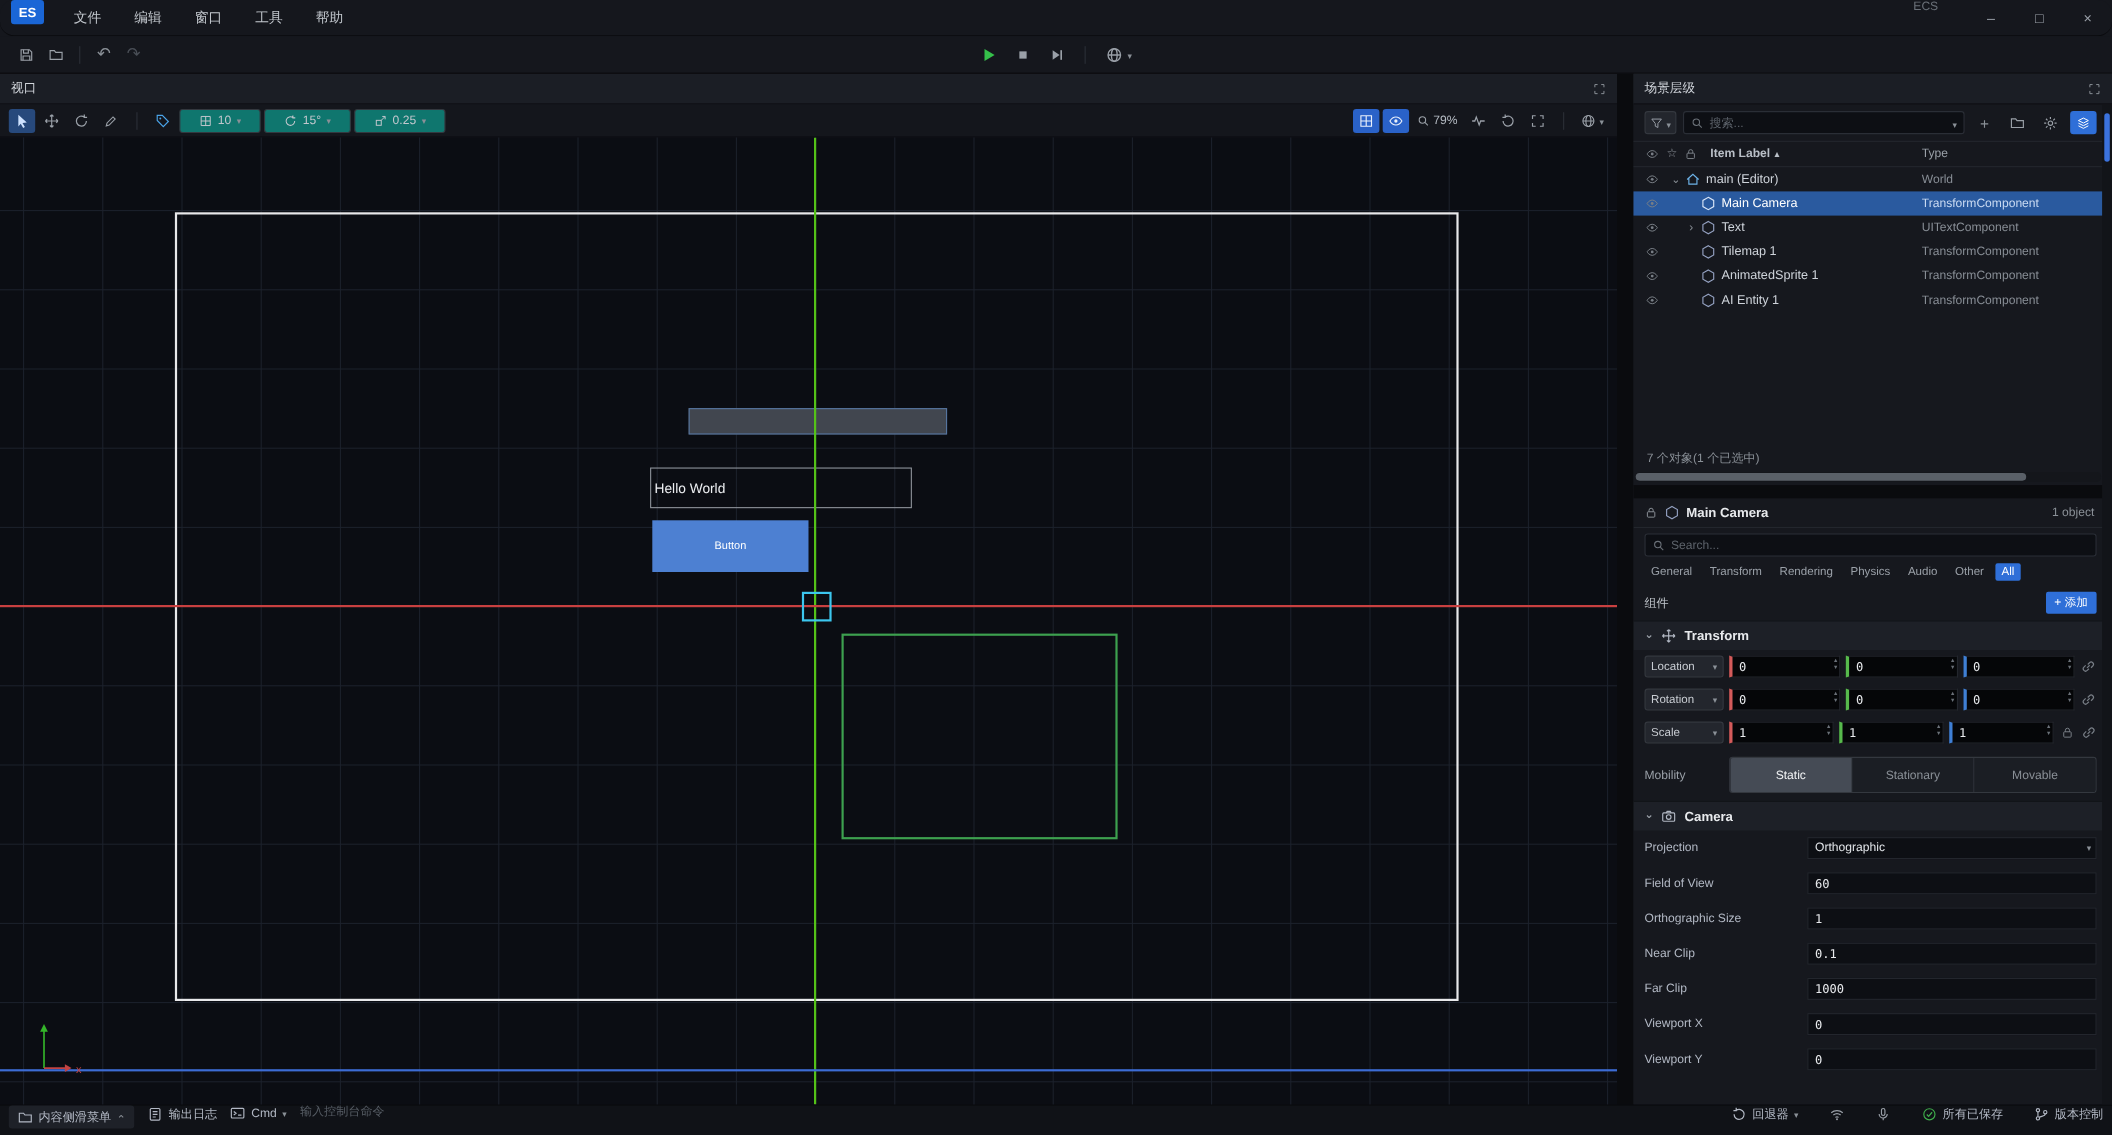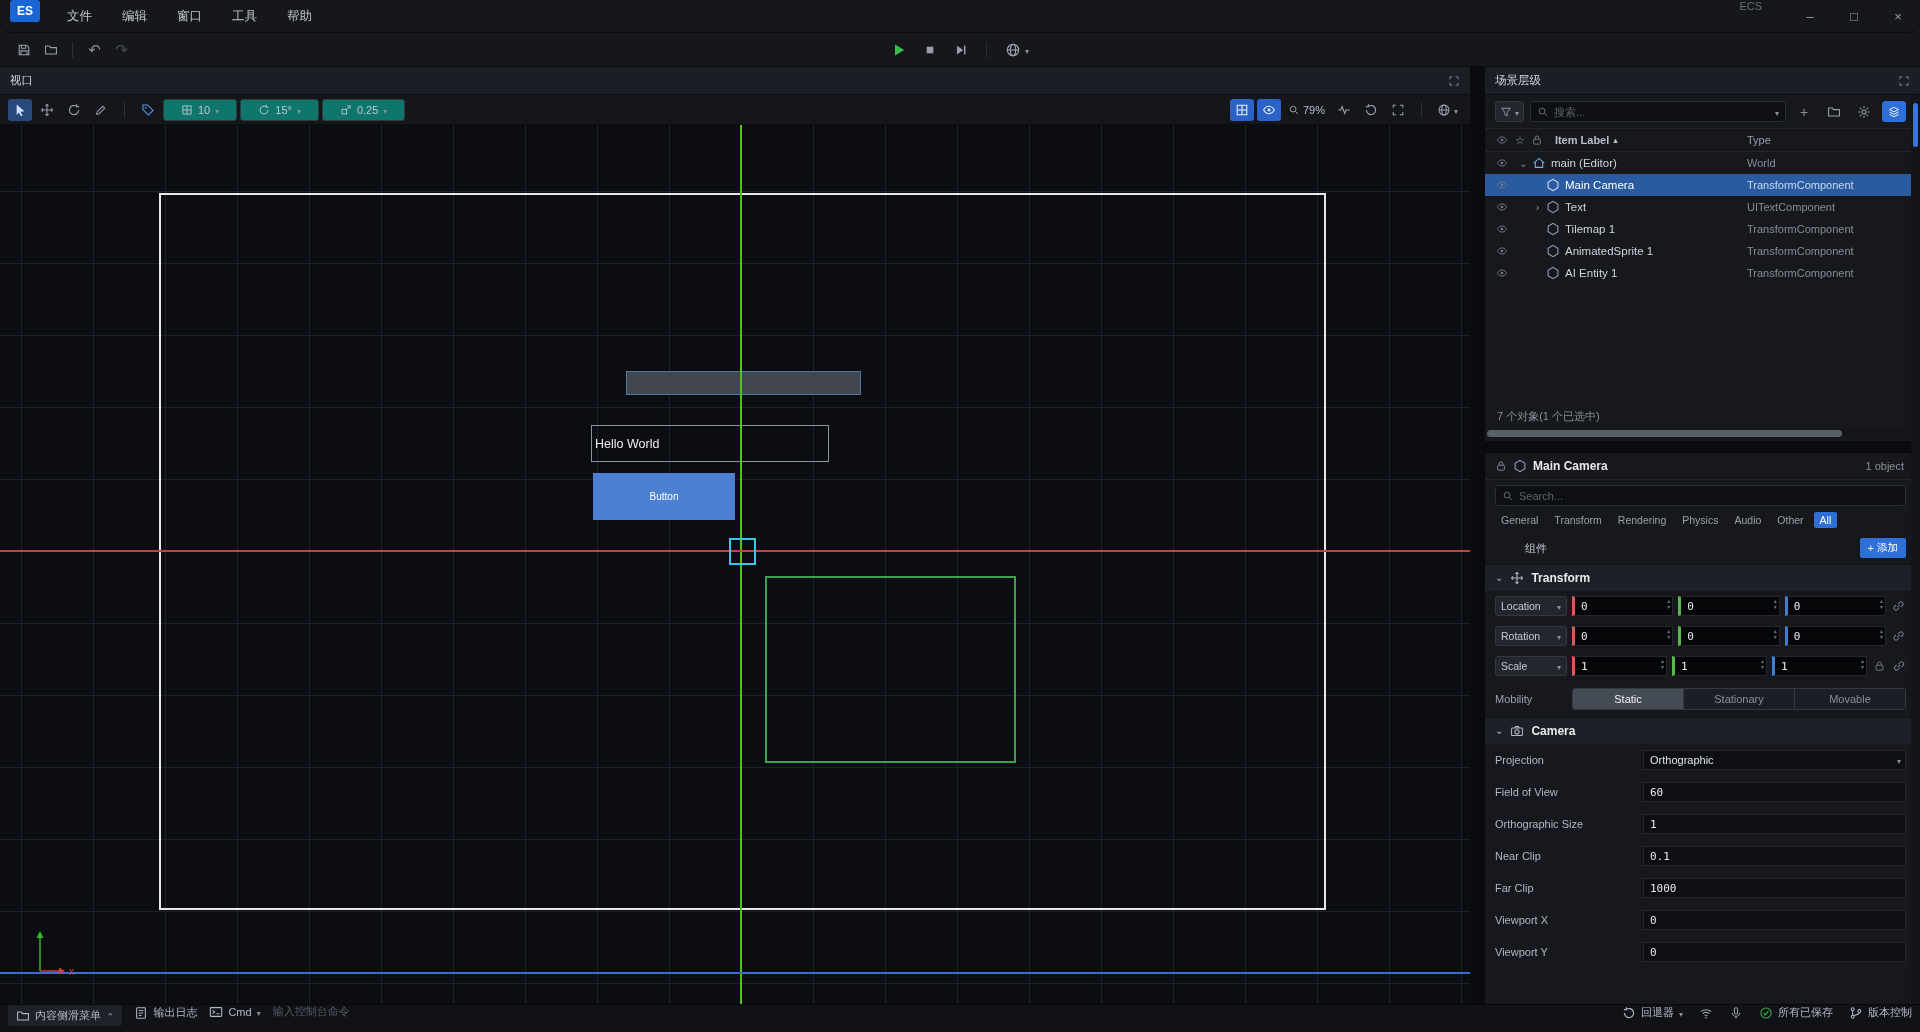--- a/index.html
+++ b/index.html
@@ -102,57 +102,57 @@
 
 .inspector{flex:1;display:flex;flex-direction:column;min-height:0;overflow:hidden;}
 .insp-header{display:flex;align-items:center;gap:6px;height:27px;padding:0 10px;border-bottom:1px solid #23262d;flex:none;}
 .insp-name{font-weight:bold;font-size:12px;color:#e8eaed;}
 .insp-count{margin-left:auto;color:#8a9097;font-size:11px;margin-right:6px;}
 .insp-search{margin:5px 14px 4px 10px;flex:none;}
 .insp-tabs{display:flex;align-items:center;gap:4px;padding:2px 8px 4px 10px;flex:none;}
 .itab{padding:2px 6px;font-size:10.5px;color:#9aa0a8;border-radius:2px;}
 .itab.active{background:#2f6fd8;color:#fff;}
 .comp-row{display:flex;align-items:center;justify-content:space-between;padding:6px 14px 6px 10px;flex:none;}
-.comp-label{font-size:11px;color:#c2c7cd;margin-left:30px;}
+.comp-label{font-size:11px;color:#c2c7cd;}
 .add-btn{background:#2f6fd8;color:#fff;font-size:10.5px;padding:3px 8px;border-radius:2px;display:flex;gap:3px;align-items:center;}
 .add-plus{font-size:11px;line-height:1;}
 .sec-header{display:flex;align-items:center;gap:7px;height:27px;padding:0 10px;background:#1d2027;border-top:1px solid #111318;color:#e8eaed;font-weight:bold;font-size:12px;flex:none;}
 .sec-header .glyph{color:#9aa0a8;}
 .sec-ic{color:#b2b8c4;}
 .tr-row{display:flex;align-items:center;gap:5px;padding:5px 14px 5px 10px;flex:none;}
 .tr-drop{width:72px;height:20px;flex:none;background:#23262d;border:1px solid #34383f;border-radius:3px;display:flex;align-items:center;justify-content:space-between;padding:0 5px;font-size:10.5px;color:#c8ccd2;}
 .nfield{flex:1;height:20px;background:#050608;border:1px solid #23262d;border-left:3px solid;display:flex;align-items:center;position:relative;min-width:0;}
 .nfield input{width:100%;background:transparent;border:none;outline:none;color:#e8eaed;font-family:"DejaVu Sans Mono",monospace;font-size:11px;padding:0 12px 0 6px;}
 .spin{position:absolute;right:2px;top:1px;display:flex;flex-direction:column;color:#6a7078;}
 .spin::before{content:"▴";font-size:6px;line-height:6px;}
 .spin::after{content:"▾";font-size:6px;line-height:6px;}
 .fx{border-left-color:#d45a5a;}
 .fy{border-left-color:#57b94c;}
 .fz{border-left-color:#3f7fd4;}
 .end-ic{width:15px;color:#787e86;flex:none;}
 .mob-row{display:flex;align-items:center;padding:7px 14px 7px 10px;gap:5px;flex:none;}
 .mob-label{width:72px;flex:none;font-size:11px;color:#9aa0a8;}
-.seg{flex:1;display:flex;border:1px solid #34383f;border-radius:3px;overflow:hidden;height:22px;}
+.seg{flex:1;display:flex;border:1px solid #34383f;border-radius:3px;overflow:hidden;height:33px;}
 .seg-item{flex:1;display:flex;align-items:center;justify-content:center;font-size:11px;color:#8a9097;background:#1b1e24;border-right:1px solid #34383f;}
 .seg-item:last-child{border-right:none;}
 .seg-item.active{background:#454b55;color:#f0f2f4;}
 .cam-row{display:flex;align-items:center;padding:6px 14px 6px 10px;flex:none;}
 .cam-label{width:148px;flex:none;font-size:11px;color:#b2b8c4;}
 .cam-input{flex:1;height:20px;background:#0d0f14;border:1px solid #23262d;display:flex;align-items:center;min-width:0;}
 .cam-input input{width:100%;background:transparent;border:none;outline:none;color:#e8eaed;font-family:"DejaVu Sans Mono",monospace;font-size:11px;padding:0 6px;}
 .cam-drop{justify-content:space-between;padding-right:4px;}
 .cam-drop span{font-size:11px;color:#e2e5e9;padding-left:6px;}
 
 
 .statusbar{height:28px;background:#101217;border-top:1px solid #07080b;display:flex;align-items:flex-start;padding:0 8px;gap:12px;font-size:11px;color:#b2b8c4;flex:none;}
 .sb-item{display:flex;align-items:center;gap:5px;}
 .sb-btn{background:#1e2128;border-radius:3px;padding:3px 8px;}
 .sb-cmdinput{width:210px;background:transparent;border:none;outline:none;color:#c8ccd2;font-size:11px;}
 .sb-cmdinput::placeholder{color:#565c64;}
-.sb-right{margin-left:auto;display:flex;align-items:center;gap:16px;}
+.sb-right{margin-left:auto;display:flex;align-items:center;gap:28px;}
 .rot180{display:inline-block;transform:rotate(180deg);}
 .saved-ic{color:#3fae4c;}
 .flipx{transform:scaleX(-1);}
 </style>
 </head>
 <body>
 
 <svg width="0" height="0" style="position:absolute">
 <defs>
 <symbol id="i-eye" viewBox="0 0 16 16">

